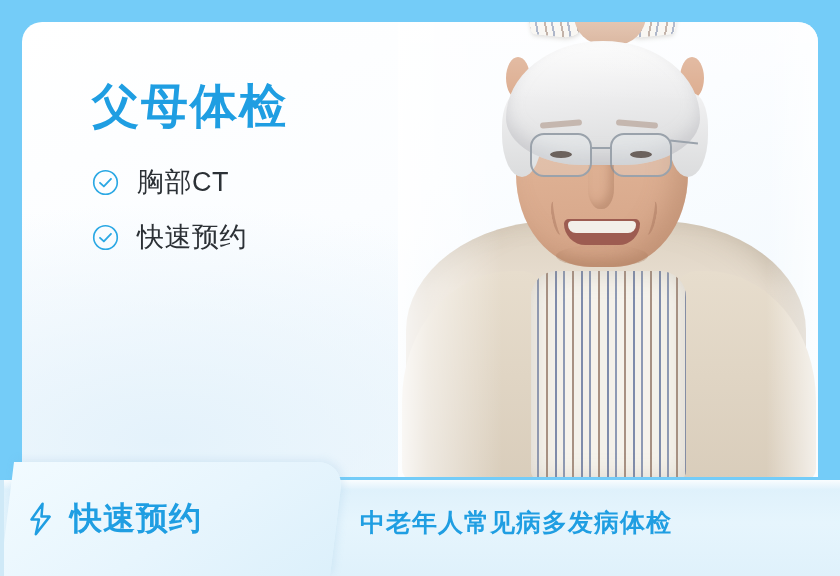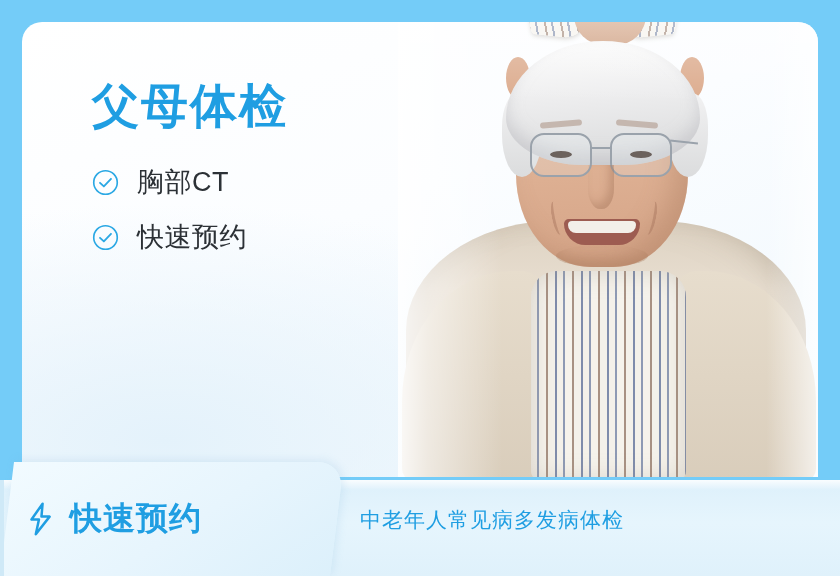--- a/index.html
+++ b/index.html
@@ -252,22 +252,22 @@
     overflow: hidden;
   }
   .bottom-bar::before {
     content: "";
     position: absolute; left: 0; right: 0; top: 0; height: 10px;
     background: linear-gradient(180deg, rgba(255,255,255,.85), rgba(255,255,255,0));
   }
   .bottom-label {
     position: absolute;
     left: 360px; top: 26px;
-    font-size: 21px;
-    font-weight: 400;
+    font-size: 25px;
+    font-weight: 700;
     color: #1f9ee2;
     letter-spacing: 1px;
   }
 
   
   .quick-tab {
     position: absolute;
     left: 0; bottom: 0;
     width: 330px; height: 114px;
     background: linear-gradient(145deg, #f2fbff 0%, #e7f5fd 55%, #dcf0fb 100%);

